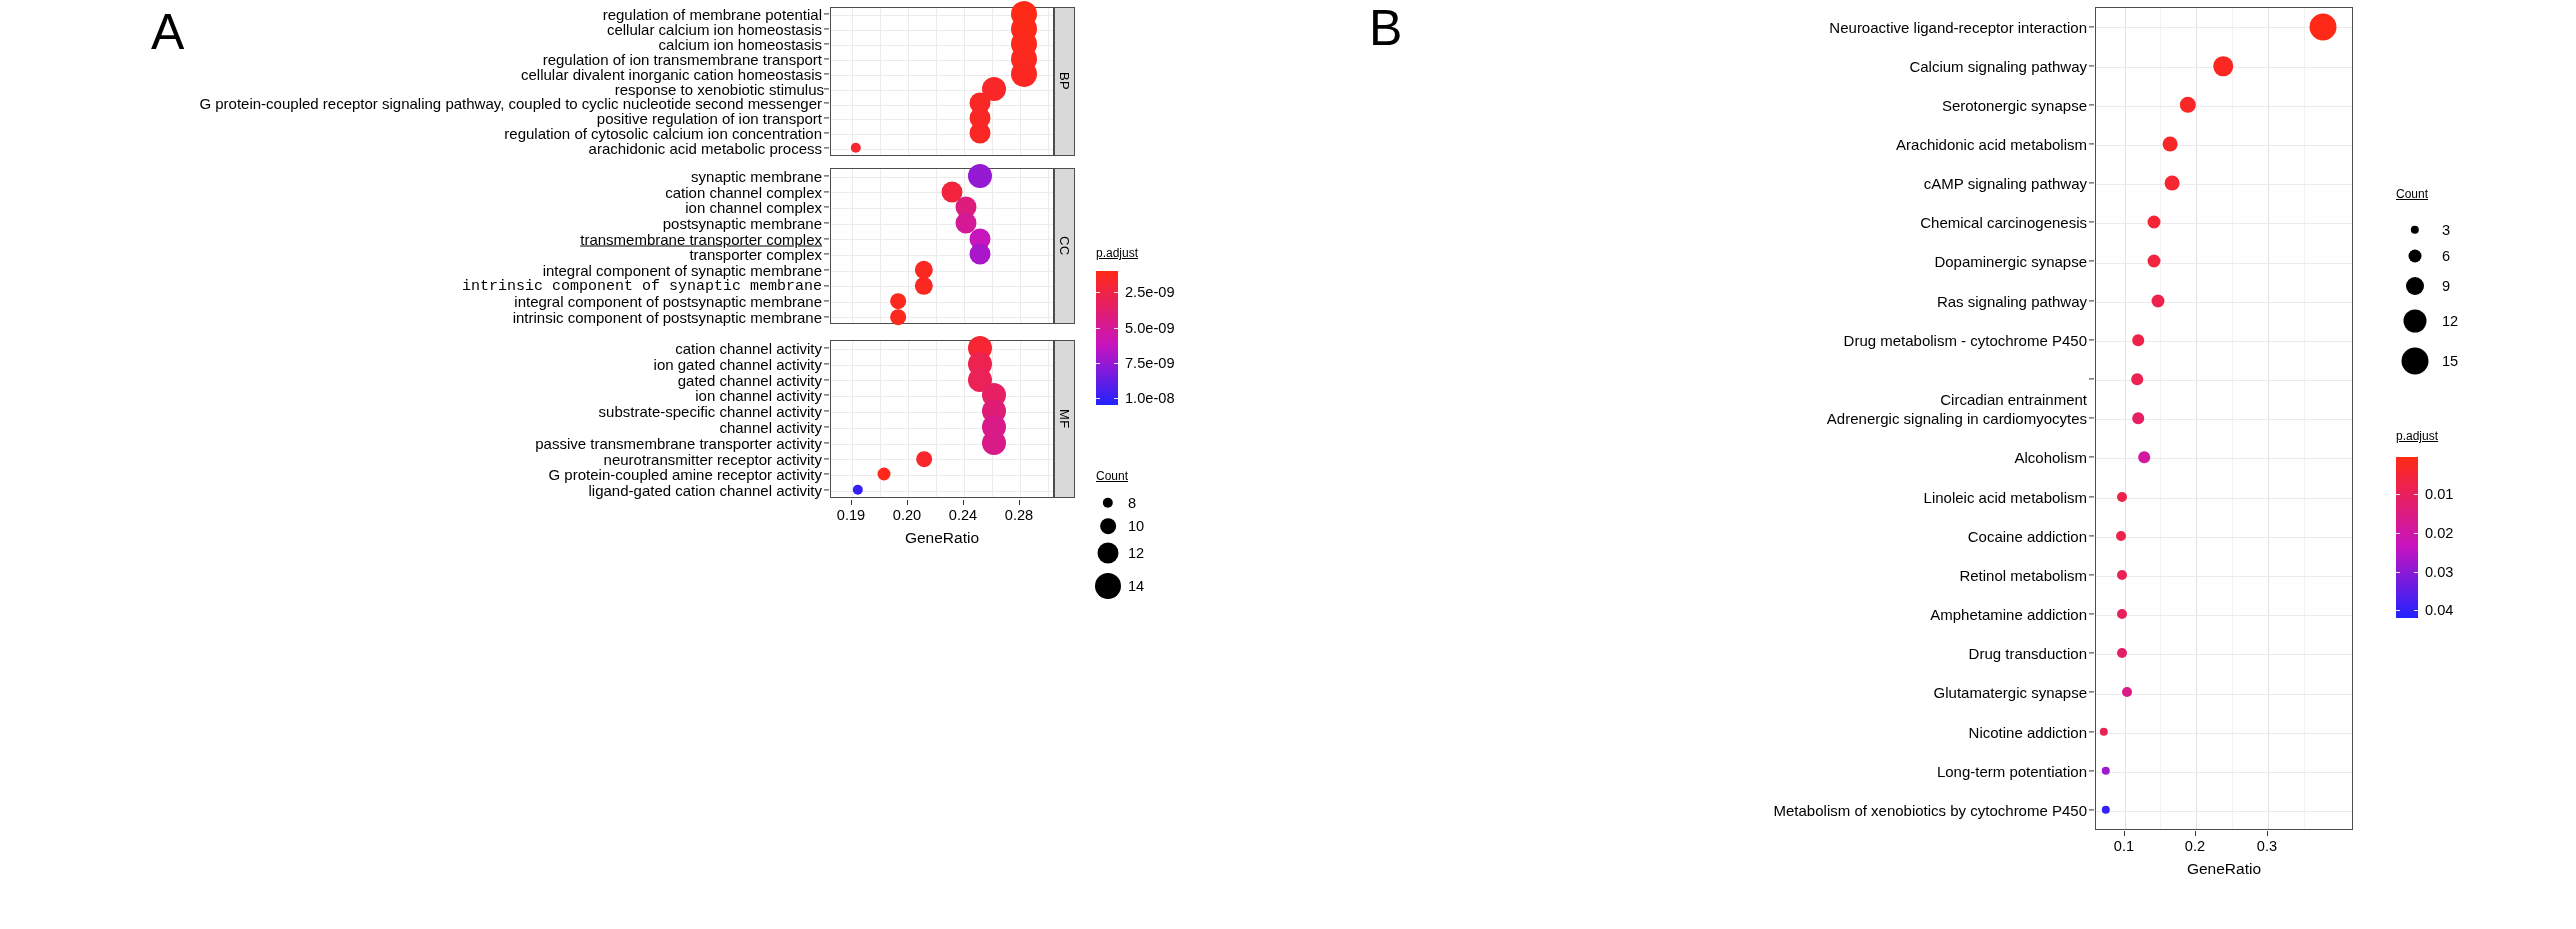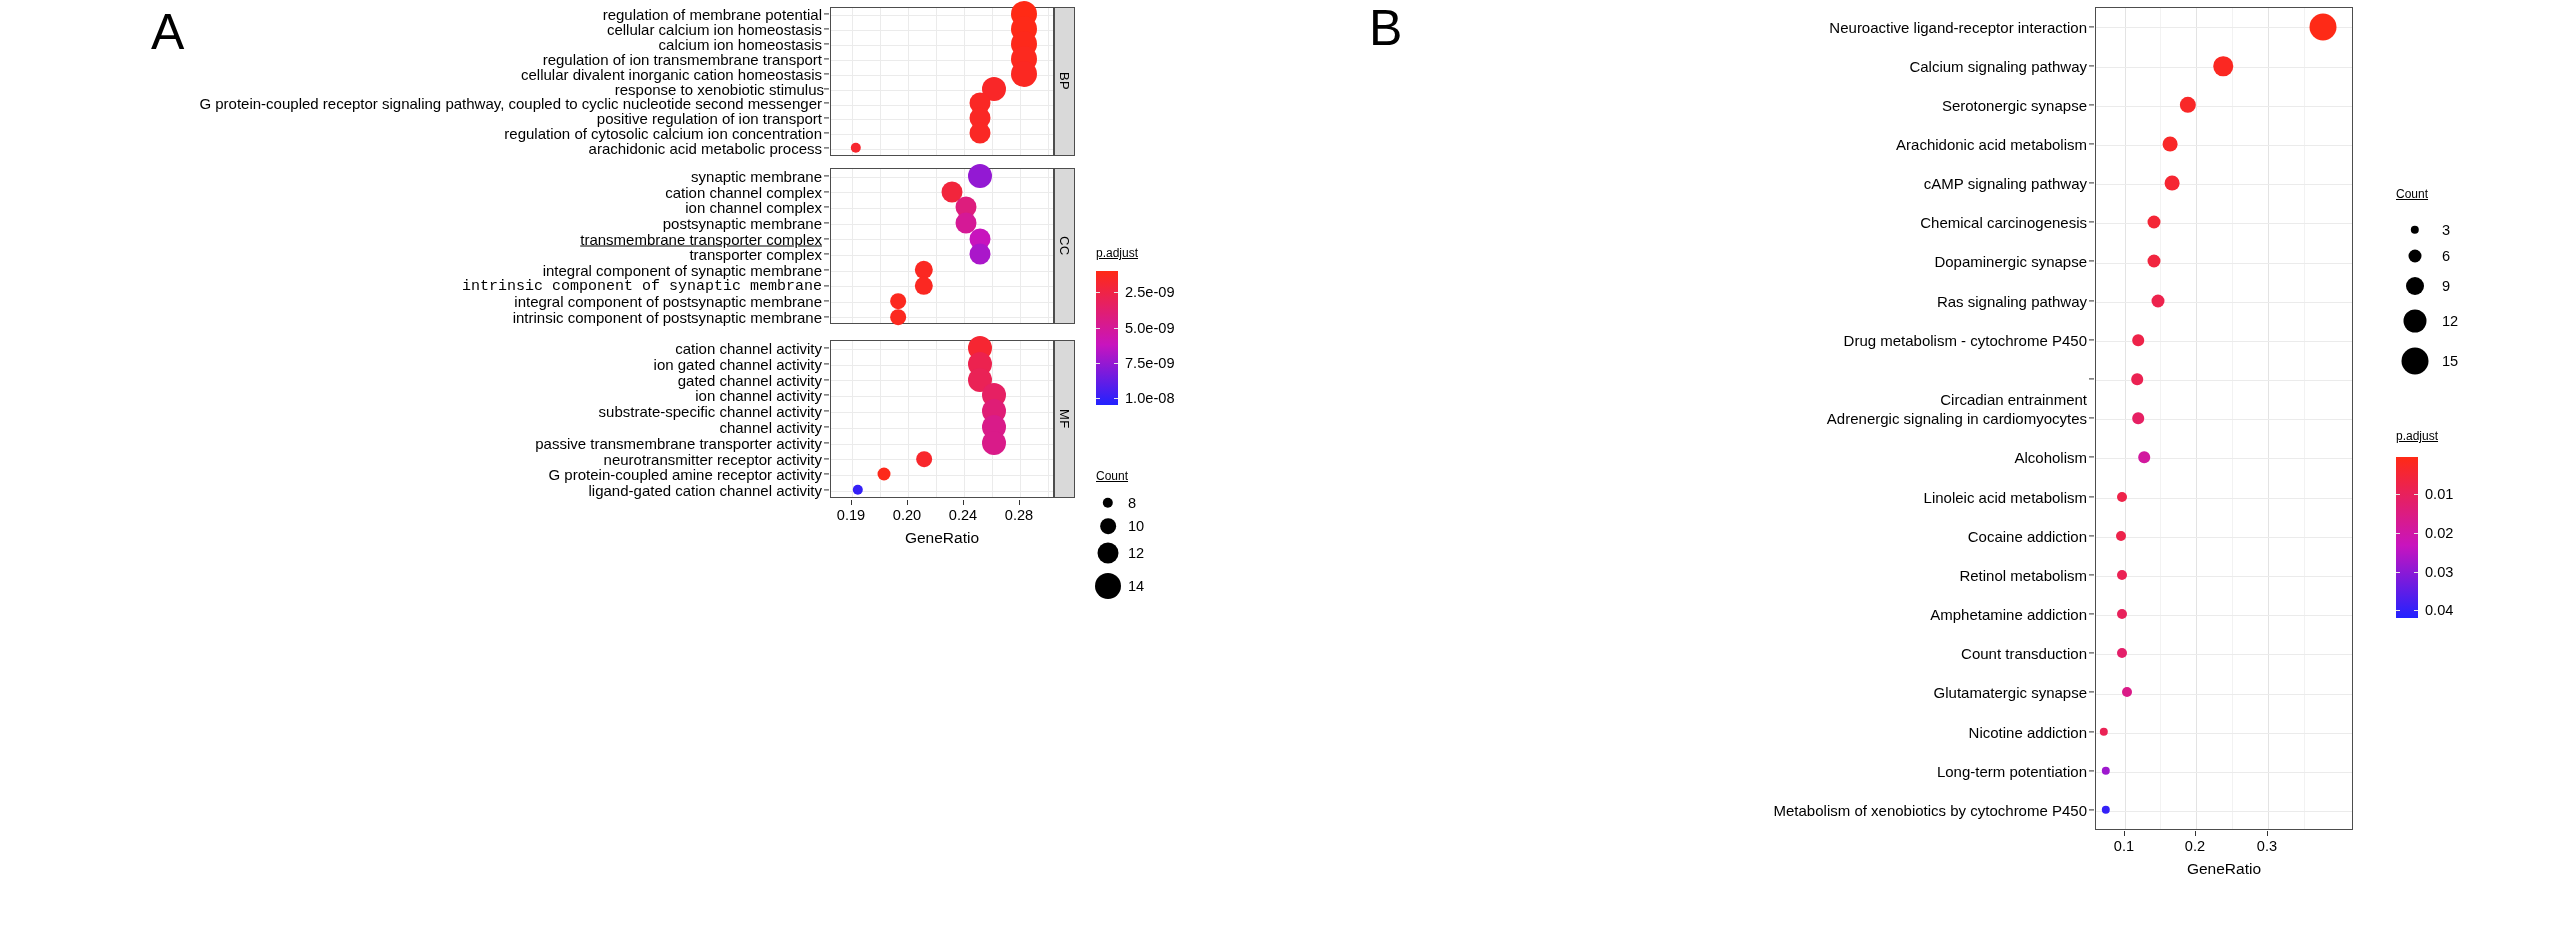--- a/index.html
+++ b/index.html
@@ -401,21 +401,21 @@
       <div class="dot" title="Linoleic acid metabolism" style="left: 834px; top: 497px; width: 10px; height: 10px; background: rgb(238, 35, 73);"></div>
       <div class="ylabel" style="right: 489px; top: 536px;">Cocaine addiction</div>
       <div class="tickmark" style="left: 801px; top: 536px;"></div>
       <div class="dot" title="Cocaine addiction" style="left: 833px; top: 536px; width: 10px; height: 10px; background: rgb(237, 35, 75);"></div>
       <div class="ylabel" style="right: 489px; top: 575px;">Retinol metabolism</div>
       <div class="tickmark" style="left: 801px; top: 575px;"></div>
       <div class="dot" title="Retinol metabolism" style="left: 834px; top: 575px; width: 10px; height: 10px; background: rgb(235, 34, 84);"></div>
       <div class="ylabel" style="right: 489px; top: 614px;">Amphetamine addiction</div>
       <div class="tickmark" style="left: 801px; top: 614px;"></div>
       <div class="dot" title="Amphetamine addiction" style="left: 834px; top: 614px; width: 10px; height: 10px; background: rgb(232, 33, 91);"></div>
-      <div class="ylabel" style="right: 489px; top: 653px;">Count transduction</div>
+      <div class="ylabel" style="right: 489px; top: 653px;">Drug transduction</div>
       <div class="tickmark" style="left: 801px; top: 653px;"></div>
       <div class="dot" title="Taste transduction" style="left: 834px; top: 653px; width: 10px; height: 10px; background: rgb(228, 31, 105);"></div>
       <div class="ylabel" style="right: 489px; top: 692px;">Glutamatergic synapse</div>
       <div class="tickmark" style="left: 801px; top: 692px;"></div>
       <div class="dot" title="Glutamatergic synapse" style="left: 839px; top: 692px; width: 10px; height: 10px; background: rgb(218, 27, 136);"></div>
       <div class="ylabel" style="right: 489px; top: 732px;">Nicotine addiction</div>
       <div class="tickmark" style="left: 801px; top: 732px;"></div>
       <div class="dot" title="Nicotine addiction" style="left: 816px; top: 732px; width: 8.4px; height: 8.4px; background: rgb(234, 34, 85);"></div>
       <div class="ylabel" style="right: 489px; top: 771px;">Long-term potentiation</div>
       <div class="tickmark" style="left: 801px; top: 771px;"></div>

